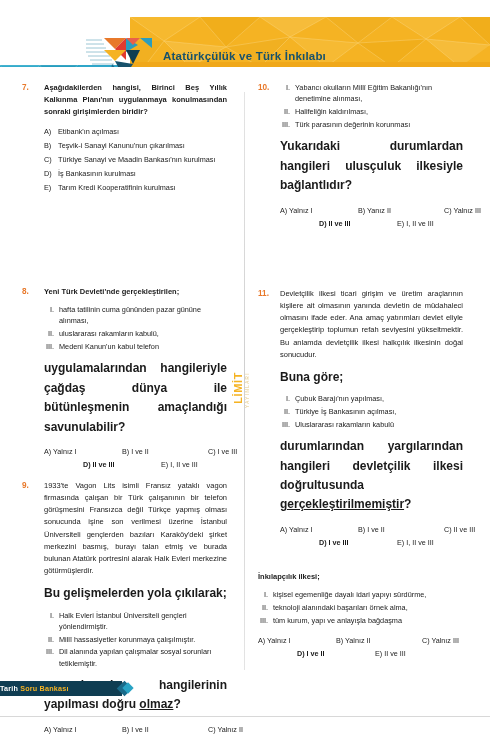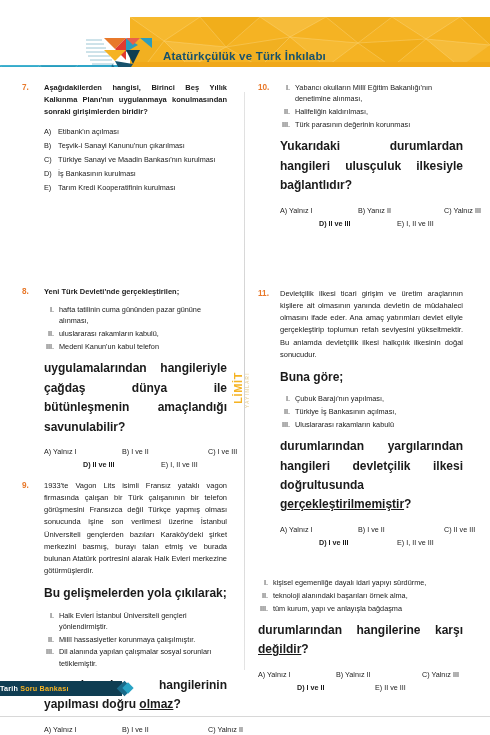--- a/index.html
+++ b/index.html
@@ -419,35 +419,35 @@
               <span class="opt o1">E) I, II ve III</span>
             </div>
           </div>
         </div>
       </div>
     </div>
 
     <div class="q" style="top:489px;">
       <div class="q-head">
         <div class="q-body">
+          <div class="q-stem">İnkılapçılık ilkesi;</div>
           <div class="romans">
             <div class="roman-row">
               <div class="roman-n">I.</div>
               <div class="roman-t">kişisel egemenliğe dayalı idari yapıyı sürdürme,</div>
             </div>
             <div class="roman-row">
               <div class="roman-n">II.</div>
               <div class="roman-t">teknoloji alanındaki başarıları örnek alma,</div>
             </div>
             <div class="roman-row">
               <div class="roman-n">III.</div>
               <div class="roman-t">tüm kurum, yapı ve anlayışla bağdaşma</div>
             </div>
           </div>
-          <div class="q-ask"><span>durumlarından hangilerine karşı </span><u>değildir</u><span>?</span></div>
           <div class="opts">
             <div class="opt-row r1">
               <span class="opt o0">A) Yalnız I</span>
               <span class="opt o1">B) Yalnız II</span>
               <span class="opt o2">C) Yalnız III</span>
             </div>
             <div class="opt-row r2">
               <span class="opt o0">D) I ve II</span>
               <span class="opt o1">E) II ve III</span>
             </div>

